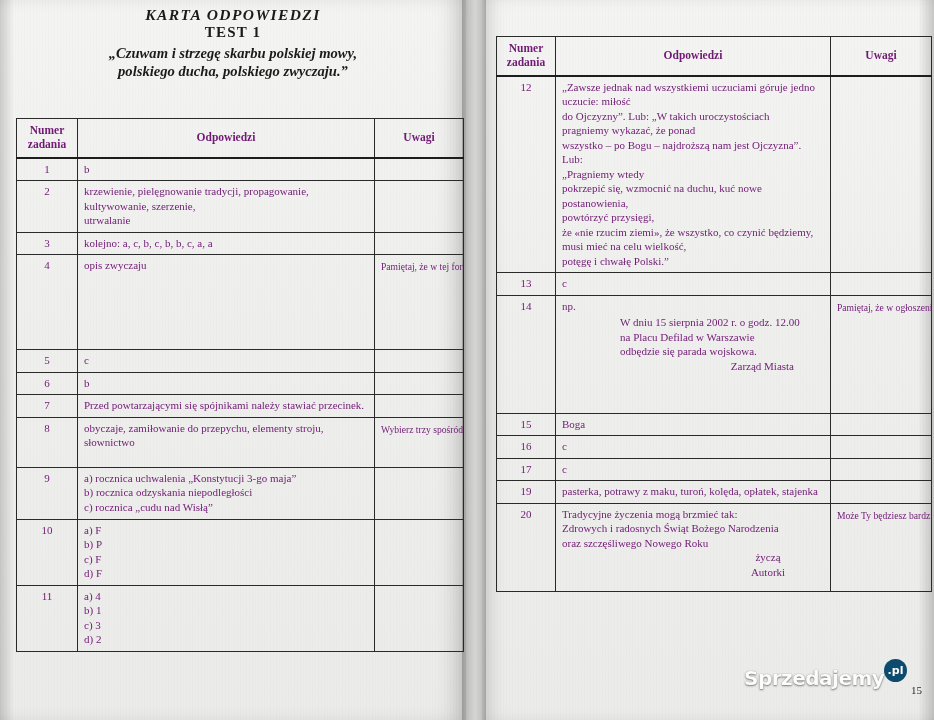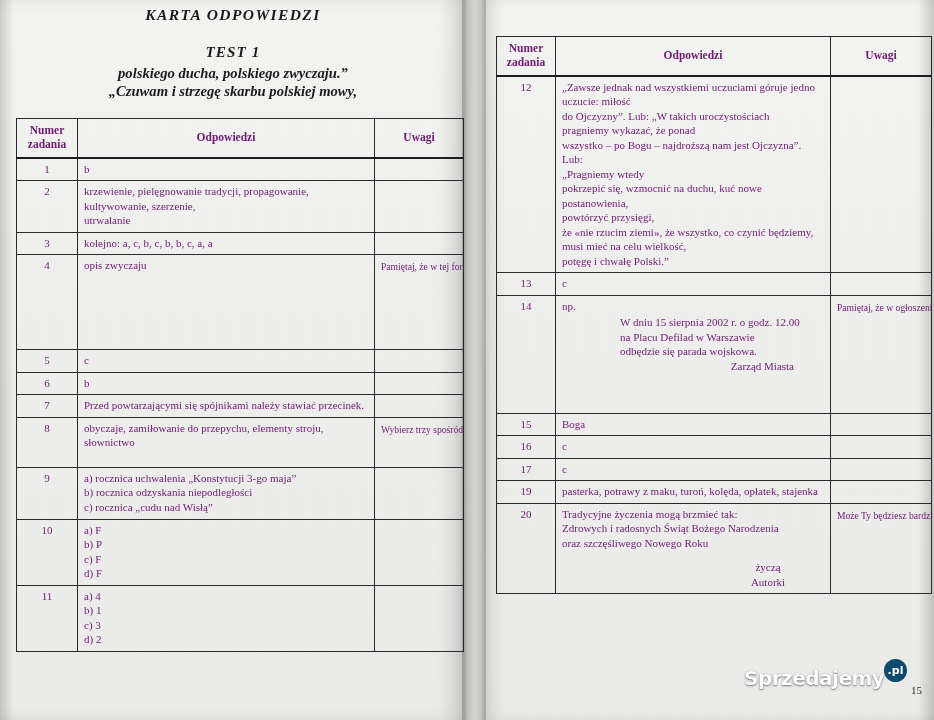--- a/index.html
+++ b/index.html
@@ -72,24 +72,22 @@
     text-align: center;
   }
   .doc-title {
     font-size: 15.5px;
     font-weight: bold;
     font-style: italic;
     letter-spacing: 1.4px;
     color: #1b1b1b;
   }
   .test-label {
-    margin-top: 20px;
     font-size: 15px;
     font-weight: bold;
-    font-style: italic;
     letter-spacing: 1.2px;
     color: #1b1b1b;
   }
   .test-motto {
     margin-top: 4px;
     font-size: 14.6px;
     font-weight: bold;
     font-style: italic;
     line-height: 1.22;
     color: #1b1b1b;
@@ -185,22 +183,22 @@
   <div class="page page-left"></div>
   <div class="page page-right"></div>
   <div class="gutter"></div>
   <div class="edge-shade-left"></div>
   <div class="edge-shade-right"></div>
 
   <div class="titles">
     <div class="doc-title">KARTA ODPOWIEDZI</div>
     <div class="test-label">TEST 1</div>
     <div class="test-motto">
+      <div>„Czuwam i strzegę skarbu polskiej mowy,</div>
       <div>polskiego ducha, polskiego zwyczaju.”</div>
-      <div>„Czuwam i strzegę skarbu polskiej mowy,</div>
     </div>
   </div>
 
   <table class="ans-table left">
     <thead>
       <tr>
         <th class="col-num">
           <div class="hdr-num">Numer</div>
           <div class="hdr-num">zadania</div>
         </th>
@@ -353,21 +351,21 @@
         <td class="num">19</td>
         <td class="ans-lines">pasterka, potrawy z maku, turoń, kolęda, opłatek, stajenka</td>
         <td class="uwagi"></td>
       </tr>
       <tr style="height:88px;">
         <td class="num">20</td>
         <td>
           <div class="ans-lines">Tradycyjne życzenia mogą brzmieć tak:
 Zdrowych i radosnych Świąt Bożego Narodzenia
 oraz szczęśliwego Nowego Roku</div>
-          <div class="ans-sign" style="margin-top:10px;">życzą
+          <div class="ans-sign" style="">życzą
 Autorki</div>
         </td>
         <td class="uwagi">Może Ty będziesz
 bardziej
 oryginalny</td>
       </tr>
     </tbody>
   </table>
 
   <div class="watermark">Sprzedajemy</div>

